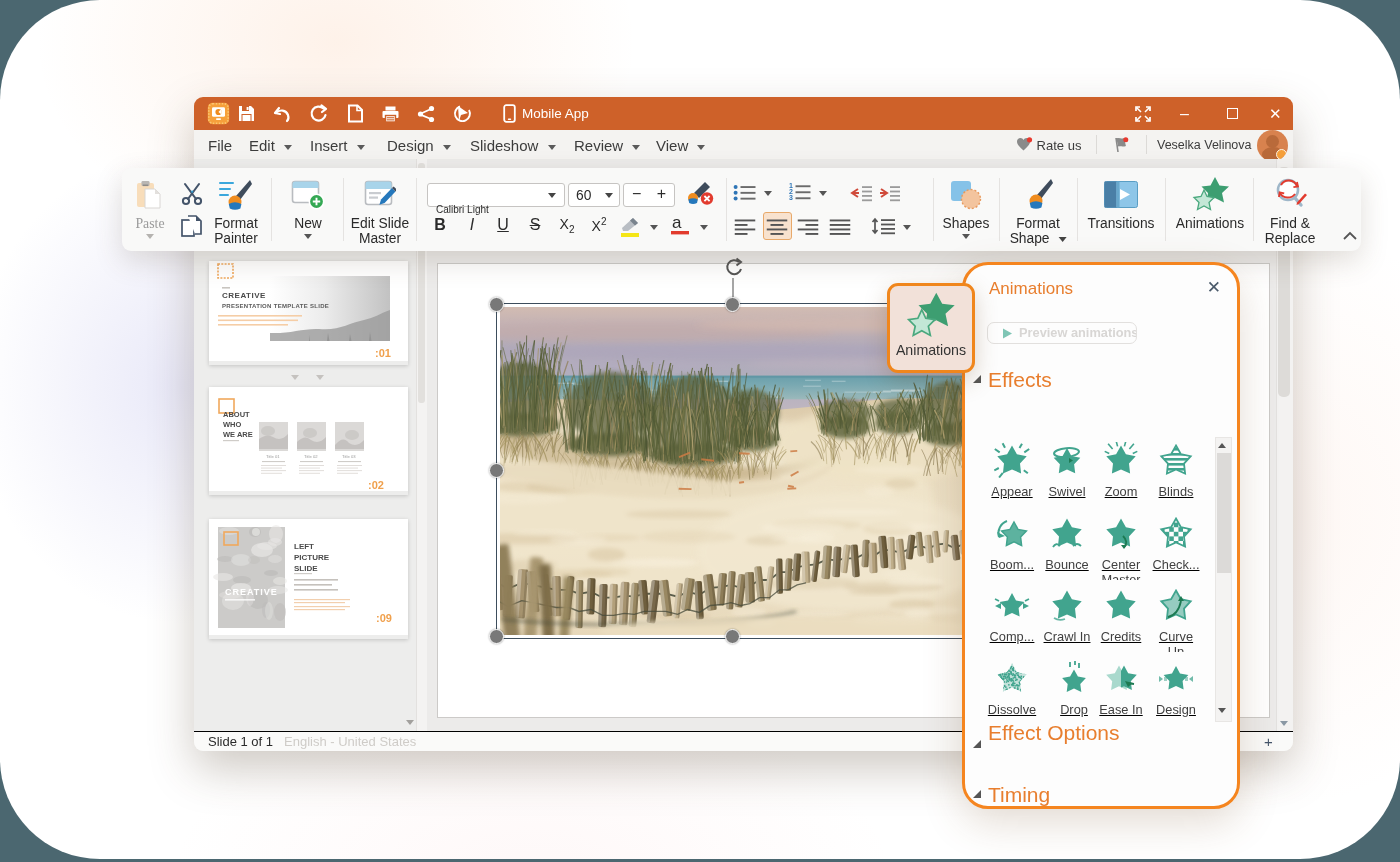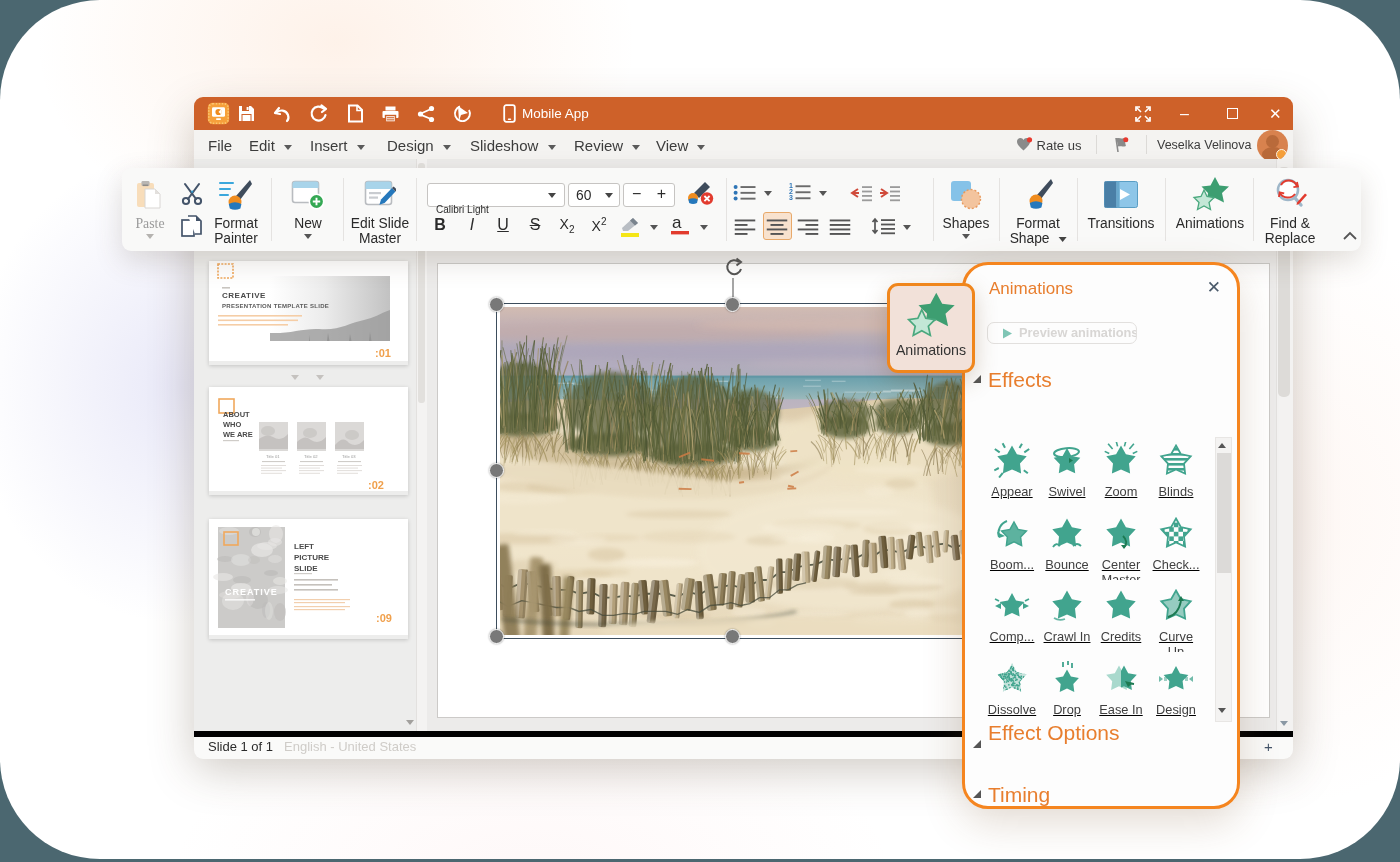--- a/index.html
+++ b/index.html
@@ -17,21 +17,21 @@
 .titletext { position:absolute; top:0; height:33px; line-height:33px; color:#ffffff; font-size:13.5px; }
 .menubar { position:absolute; left:0; top:33px; width:1099px; height:29px; background:#f4f3f1; }
 .mi { position:absolute; top:1px; height:29px; line-height:29px; font-size:15px; color:#3c3c3c; }
 .caret { display:inline-block; width:0; height:0; border-left:4.2px solid transparent; border-right:4.2px solid transparent; border-top:5px solid #5a5a5a; vertical-align:middle; margin-left:5px; }
 .vdiv { position:absolute; width:1px; background:#dcdad7; }
 .content { position:absolute; left:0; top:62px; width:1099px; height:572px; overflow:hidden; }
 .thumbpanel { position:absolute; left:0; top:0; width:233px; height:572px; background:#ededec; }
 .thumb { position:absolute; left:15px; box-shadow:0 1px 4px rgba(0,0,0,0.18); }
 .canvas { position:absolute; left:233px; top:0; width:866px; height:572px; background:#ecebea; }
 .slide { position:absolute; left:10px; top:104px; width:833px; height:455px; background:#ffffff; border:1px solid #cccac8; }
-.statusbar { position:absolute; left:0; top:634px; width:1099px; height:28px; background:#fafaf9; border-top:6px solid #000000; border-radius:0 0 9px 9px; font-size:13px; color:#2b2b2b; }
+.statusbar { position:absolute; left:0; top:634px; width:1099px; height:20px; background:#fafaf9; border-top:1px solid #000000; border-radius:0 0 9px 9px; font-size:13px; color:#2b2b2b; }
 .ribbon { position:absolute; left:122px; top:168px; width:1239px; height:83px; background:#f9f9f8; border-radius:9px;
   box-shadow:0 10px 28px rgba(90,70,50,0.18); }
 .rlabel { position:absolute; font-size:13.8px; color:#2b2b2b; text-align:center; white-space:nowrap; transform:translateX(-50%); }
 .rgray { color:#9b9b9b;font-family:Liberation Serif, serif; }
 .rdiv { position:absolute; width:1px; top:10px; height:63px; background:#e5e3e1; }
 .ricon { position:absolute; transform:translateX(-50%); }
 .fbox { position:absolute; background:#ffffff; border:1px solid #c6c4c2; border-radius:3px; }
 .letterbtn { position:absolute; transform:translateX(-50%); font-size:16px; color:#2b2b2b; }
 .panel { position:absolute; left:962px; top:262px; width:278px; height:547px; background:#fdfdfd; border:3px solid #f5851f;
   border-radius:26px; box-shadow:0 14px 40px rgba(120,80,40,0.20); }
@@ -2437,21 +2437,21 @@
           <rect x="9.0" y="15.8" width="1.5" height="1.5" fill="#41a48e"></rect>
           <rect x="22.1" y="24.2" width="1.5" height="1.5" fill="#41a48e"></rect>
           <rect x="26.4" y="30.0" width="1.5" height="1.5" fill="#41a48e"></rect>
           <rect x="23.6" y="6.0" width="1.5" height="1.5" fill="#41a48e"></rect>
           <rect x="29.6" y="11.7" width="1.5" height="1.5" fill="#41a48e"></rect>
           <rect x="20.3" y="14.3" width="1.5" height="1.5" fill="#41a48e"></rect>
           <rect x="26.1" y="8.6" width="1.5" height="1.5" fill="#41a48e"></rect>
           <rect x="9.4" y="10.1" width="1.5" height="1.5" fill="#41a48e"></rect>
         </g>
       </svg><div class="efl">Dissolve</div></div>
-<div class="eff" style="left:83px;top:395px"><svg width="36" height="36" viewBox="0 0 36 36">
+<div class="eff" style="left:90px;top:395px"><svg width="36" height="36" viewBox="0 0 36 36">
         <path d="M18.0,9.5 L21.9,16.6 L29.9,18.1 L24.3,24.0 L25.3,32.1 L18.0,28.6 L10.7,32.1 L11.7,24.0 L6.1,18.1 L14.1,16.6 Z" fill="#41a48e"></path>
         <line x1="14" y1="2" x2="14" y2="7" stroke="#41a48e" stroke-width="1.8"></line>
         <line x1="19" y1="1" x2="19" y2="5" stroke="#41a48e" stroke-width="1.8"></line>
         <line x1="23" y1="3" x2="23" y2="8" stroke="#41a48e" stroke-width="1.8"></line>
       </svg><div class="efl">Drop</div></div>
 <div class="eff" style="left:137px;top:395px"><svg width="36" height="36" viewBox="0 0 36 36">
         <clipPath id="cpAEaseIn">
           <rect x="0" y="0" width="18" height="36"></rect>
         </clipPath>
         <clipPath id="cpBEaseIn">

